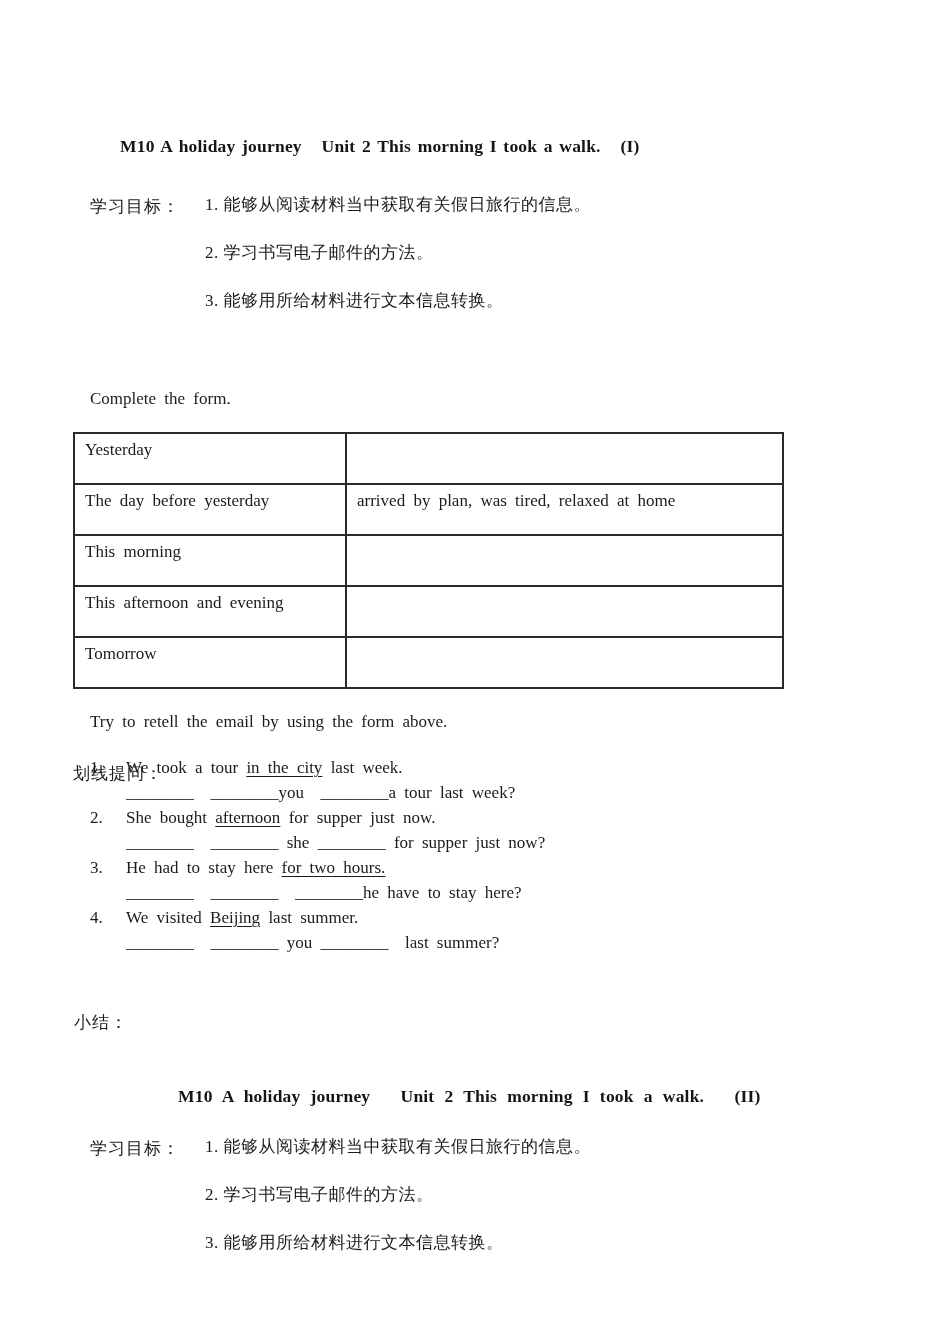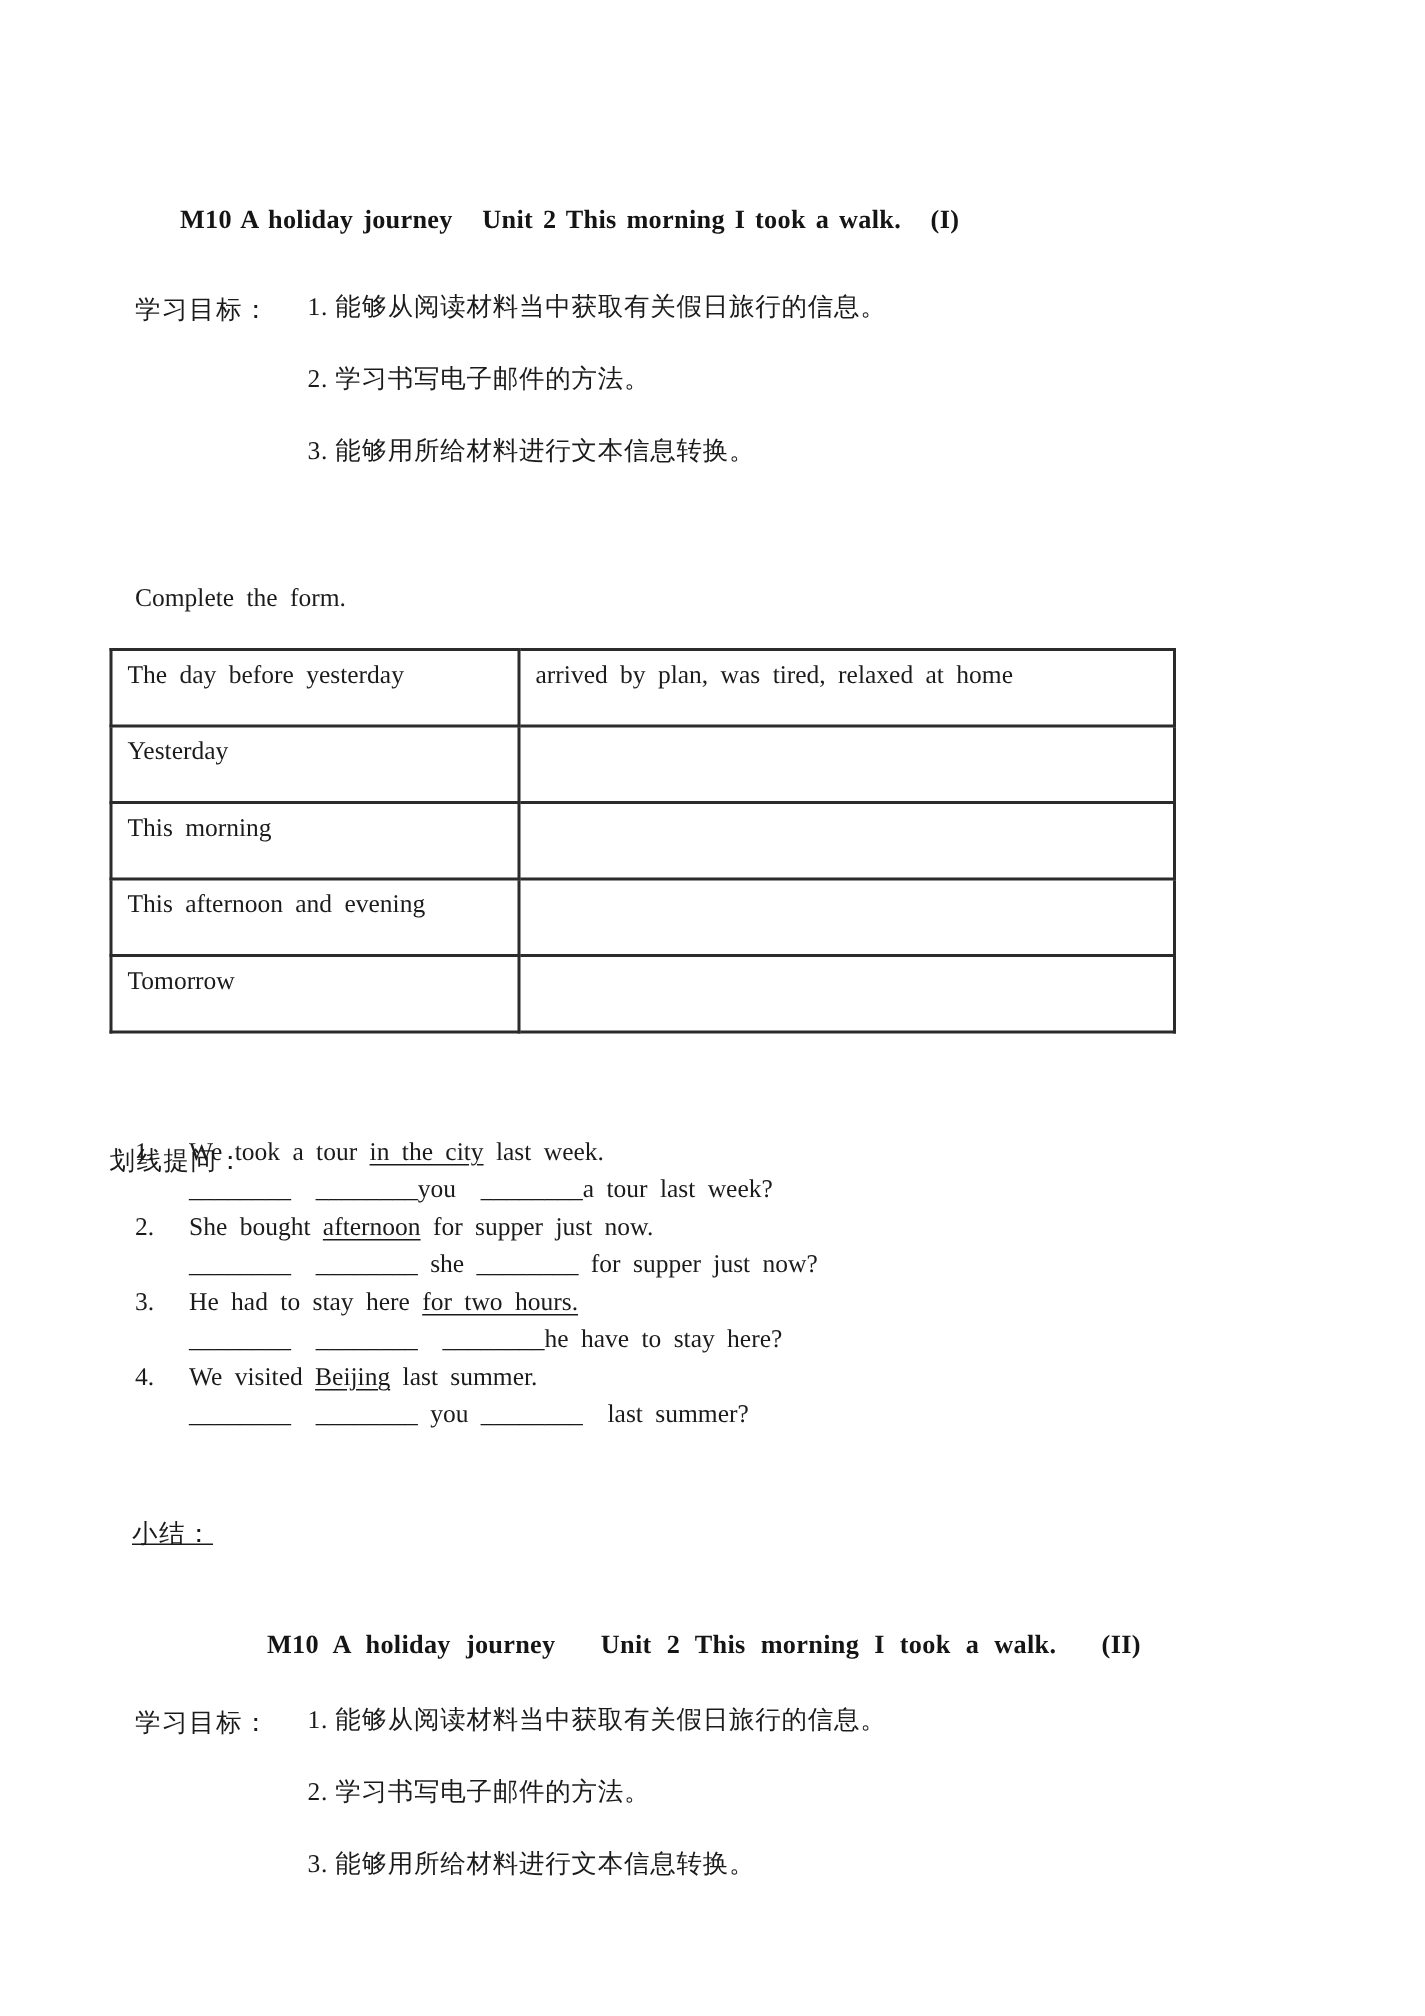--- a/index.html
+++ b/index.html
@@ -54,21 +54,21 @@
 
   .line {
     position: absolute;
     font-size: 17px;
     word-spacing: 4px;
     white-space: pre-wrap;
   }
   .complete-label { left: 90px; top: 360px; }
   .retell-label   { left: 90px; top: 683px; }
   .uq-label       { left: 73px; top: 733px; letter-spacing: 1px; }
-  .summary-label  { left: 88px; top: 982px; letter-spacing: 1px; text-decoration: underline; }
+  .summary-label  { left: 74px; top: 982px; letter-spacing: 1px; }
 
   table.form-table {
     position: absolute;
     left: 73px;
     top: 403px;
     width: 669px;
     border-collapse: collapse;
     table-layout: fixed;
   }
   table.form-table td {
@@ -118,42 +118,43 @@
       <div class="goal-item">2. 学习书写电子邮件的方法。</div>
       <div class="goal-item">3. 能够用所给材料进行文本信息转换。</div>
     </div>
   </div>
 
   <div class="line complete-label">Complete the form.</div>
 
   <table class="form-table">
     <tbody>
       <tr>
+        <td class="col-label">Yesterday</td>
+        <td class="col-value"></td>
+      </tr>
+      <tr>
         <td class="col-label">The day before yesterday</td>
         <td class="col-value">arrived by plan, was tired, relaxed at home</td>
-      </tr>
-      <tr>
-        <td class="col-label">Yesterday</td>
-        <td class="col-value"></td>
       </tr>
       <tr>
         <td class="col-label">This morning</td>
         <td class="col-value"></td>
       </tr>
       <tr>
         <td class="col-label">This afternoon and evening</td>
         <td class="col-value"></td>
       </tr>
       <tr>
         <td class="col-label">Tomorrow</td>
         <td class="col-value"></td>
       </tr>
     </tbody>
   </table>
 
+  <div class="line retell-label">Try to retell the email by using the form above.</div>
 
   <div class="line uq-label">划线提问：</div>
 
   <div class="questions">
 
     <div class="q-line">
       <span class="q-num">1.</span><span>We took a tour </span><span class="ul-part">in the city</span><span> last week.</span>
     </div>
     <div class="a-line">________  ________you  ________a tour last week?</div>
 

